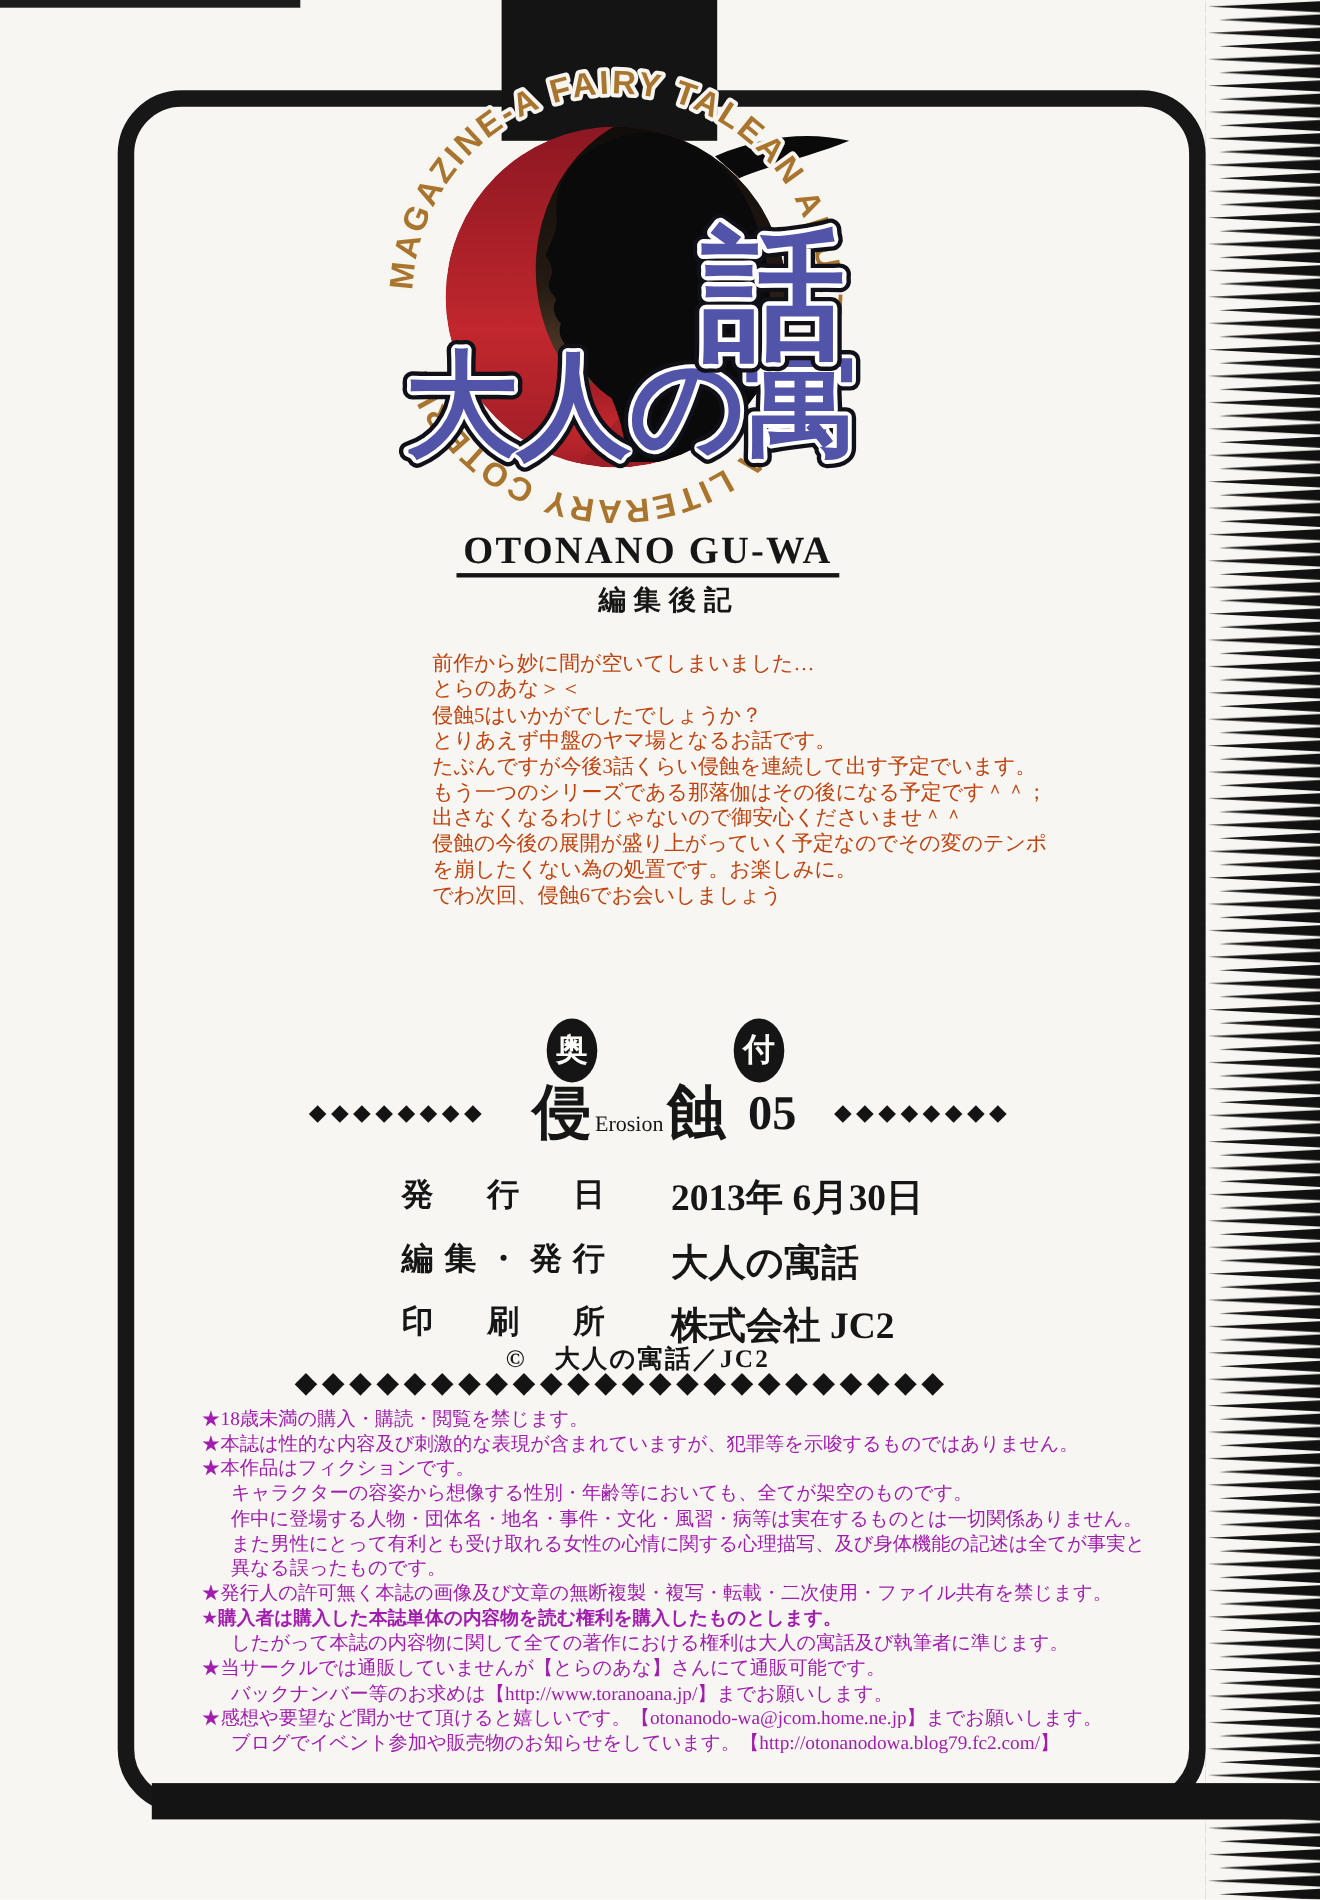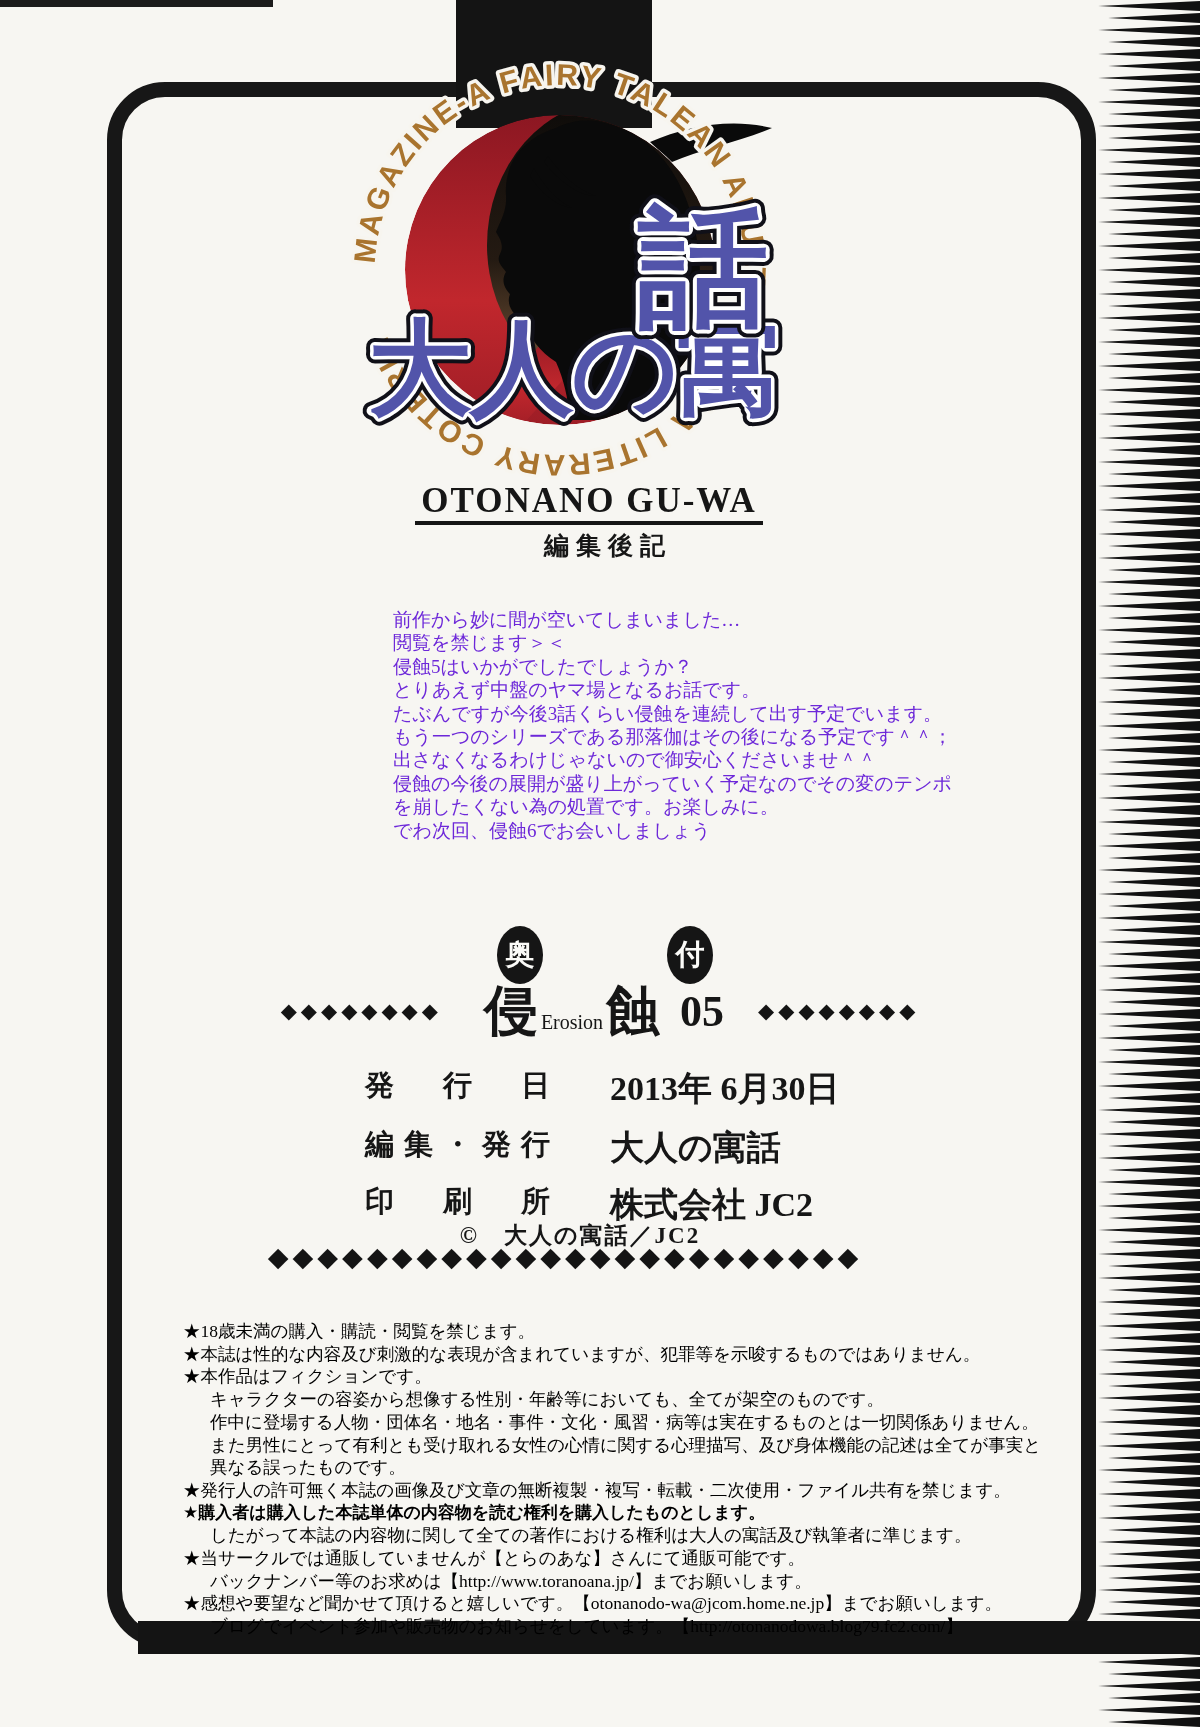--- a/index.html
+++ b/index.html
@@ -10,21 +10,21 @@
   .page-border{left:107px;top:82px;width:989px;height:1566px;box-sizing:border-box;
                border:15px solid #171717;border-radius:58px;background:transparent;}
   .bottom-band{left:138px;top:1621px;width:1062px;height:33px;background:#141414;}
   .edge-mark{left:0;top:0;width:273px;height:7px;background:#1c1c1c;}
   
   .center-wrap{left:0;width:1160px;text-align:center;}
   .romaji{top:481px;font-size:35px;font-weight:bold;letter-spacing:2px;}
   .romaji span{border-bottom:4px solid #151515;padding:0 6px 1px;margin-left:18px;}
   .afterword-title{top:529px;font-size:25px;font-weight:bold;letter-spacing:7px;padding-left:28px;}
   
-  .afterword{left:393px;top:592px;font-size:19px;line-height:23.4px;white-space:nowrap;color:#6d28d9;margin-top:16px;}
+  .afterword{left:393px;top:592px;font-size:19px;line-height:23.4px;white-space:nowrap;color:#c2410c;}
   
   .badge{top:926px;width:46px;height:58px;background:#151515;border-radius:50%;
          color:#fbfbf8;display:flex;align-items:center;justify-content:center;
          font-size:29px;font-weight:bold;}
   .badge-l{left:497px;} .badge-r{left:667px;}
   
   .series-row{left:0;top:984px;width:1200px;display:flex;justify-content:center;align-items:center;}
   .dia-sm{font-size:21px;letter-spacing:4px;color:#141414;white-space:nowrap;}
   .dia-left{margin-right:42px;} .dia-right{margin-left:34px;}
   .kanji-big{font-size:54px;font-weight:bold;line-height:1;}
@@ -32,21 +32,21 @@
   .series-num{font-size:44px;font-weight:bold;margin-left:20px;}
   
   .col-label{left:365px;font-size:29px;font-weight:bold;letter-spacing:10px;
              font-family:"Liberation Sans","DejaVu Sans",sans-serif;white-space:nowrap;}
   .col-value{left:610px;font-size:34px;font-weight:bold;white-space:nowrap;}
   .row0{top:1066px;} .row1{top:1125px;} .row2{top:1182px;}
   .copyright{top:1220px;font-size:23px;font-weight:bold;letter-spacing:2px;}
   .divider{left:180px;top:1241px;width:770px;text-align:center;font-size:27px;
            letter-spacing:4px;color:#141414;white-space:nowrap;}
   
-  .notices{left:183px;top:1320px;font-size:17.5px;line-height:22.7px;white-space:nowrap;color:#000000;}
+  .notices{left:183px;top:1278px;font-size:17.5px;line-height:22.7px;white-space:nowrap;color:#a21caf;}
   .notices .ind{padding-left:27px;}
   .notices .b{font-weight:bold;font-family:"Liberation Sans","DejaVu Sans",sans-serif;font-size:17px;}
   .logo{left:320px;top:0;width:520px;height:480px;}
   .stripes{right:0;top:0;}
 </style>
 </head>
 <body>
 
 <div class="canvas">
 
@@ -128,21 +128,21 @@
     </g>
   </svg>
 
   <div class="abs center-wrap romaji">
     <span>OTONANO GU-WA</span>
   </div>
   <div class="abs center-wrap afterword-title">編集後記</div>
 
   <div class="abs afterword">
     <div>前作から妙に間が空いてしまいました…</div>
-    <div>閲覧を禁じます＞＜</div>
+    <div>とらのあな＞＜</div>
     <div>侵蝕5はいかがでしたでしょうか？</div>
     <div>とりあえず中盤のヤマ場となるお話です。</div>
     <div>たぶんですが今後3話くらい侵蝕を連続して出す予定でいます。</div>
     <div>もう一つのシリーズである那落伽はその後になる予定です＾＾；</div>
     <div>出さなくなるわけじゃないので御安心くださいませ＾＾</div>
     <div>侵蝕の今後の展開が盛り上がっていく予定なのでその変のテンポ</div>
     <div>を崩したくない為の処置です。お楽しみに。</div>
     <div>でわ次回、侵蝕6でお会いしましょう</div>
   </div>
 

